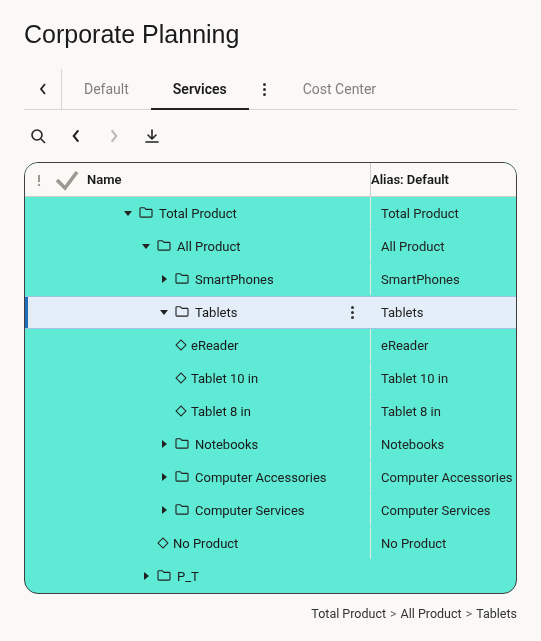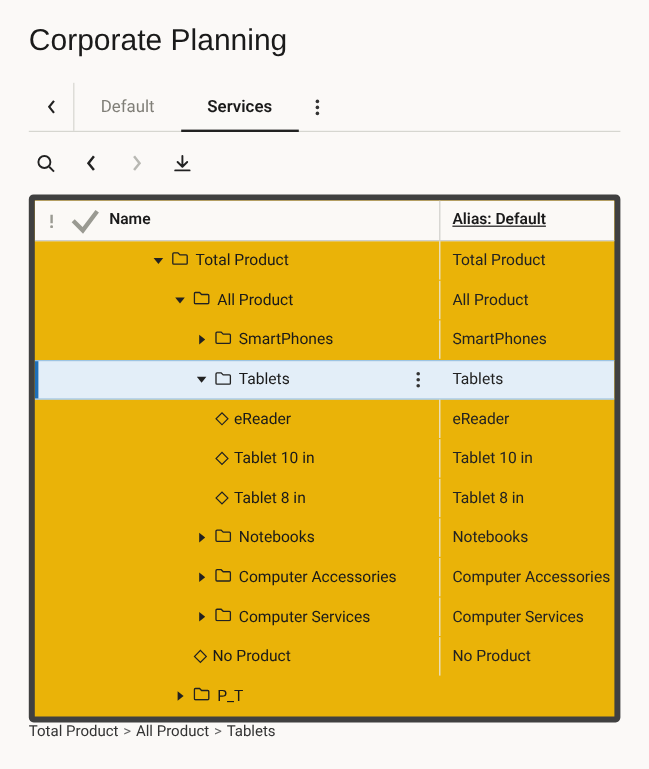--- a/index.html
+++ b/index.html
@@ -67,23 +67,23 @@
   .tool-btn {
     width: 28px; height: 28px;
     display: flex; align-items: center; justify-content: center;
     cursor: pointer;
     color: #222;
   }
   .tool-btn svg { width: 16px; height: 16px; }
   .tool-btn.disabled svg { stroke: #b8b8b3; }
 
   .grid {
-    border: 5px solid #404040;
-    background: #eab308;
-    border-radius: 4px;
+    border: 1px solid #404040;
+    background: #5eead4;
+    border-radius: 14px;
     overflow: hidden;
   }
   .grid-header {
     display: flex;
     border-bottom: 1px solid #cfcfca;
     background: #fbf9f6;
     height: 34px;
     align-items: center;
   }
   .gh-mark {
@@ -99,23 +99,21 @@
     flex: 1;
     font-weight: 600;
     font-size: 13px;
     padding-left: 6px;
   }
   .gh-alias {
     width: 146px;
     border-left: 1px solid #cfcfca;
     height: 100%;
     display: flex; align-items: center;
-    padding-left: 10px;
     font-weight: 600;
-    text-decoration: underline;
   }
   .grid-body { }
   .row {
     display: flex;
     height: 33px;
     align-items: center;
     border-bottom: 1px solid rgba(0,0,0,0);
   }
   .row .name-cell {
     flex: 1;
@@ -176,22 +174,24 @@
     display: inline-block;
   }
   .row-actions {
     position: absolute;
     right: 8px;
     top: 50%; transform: translateY(-50%);
     display: flex; align-items: center; justify-content: center;
     width: 20px; height: 20px;
   }
   .breadcrumb {
+    margin-top: 12px;
     font-size: 12.5px;
     color: #555;
+    text-align: right;
   }
   .breadcrumb .crumb { color: #333; }
   .sep { color: #666; margin: 0 4px; }
 </style>
 </head>
 <body>
 
 <div class="page">
 
   <h1 class="page-title">Corporate Planning</h1>
@@ -204,20 +204,21 @@
     </div>
     <div class="tab otab">Default</div>
     <div class="tab active">Services</div>
     <div class="tab-overflow">
       <div class="dots-v">
           <span></span>
           <span></span>
           <span></span>
         </div>
     </div>
+    <div class="tab otab">Cost Center</div>
   </div>
 
   <div class="toolbar">
     <div class="tool-btn">
       <svg viewBox="0 0 16 16">
           <circle cx="7" cy="7" r="5" fill="none" stroke="#222" stroke-width="1.6"></circle>
           <line x1="11" y1="11" x2="15" y2="15" stroke="#222" stroke-width="1.6"></line>
         </svg>
     </div>
     <div class="tool-btn">

